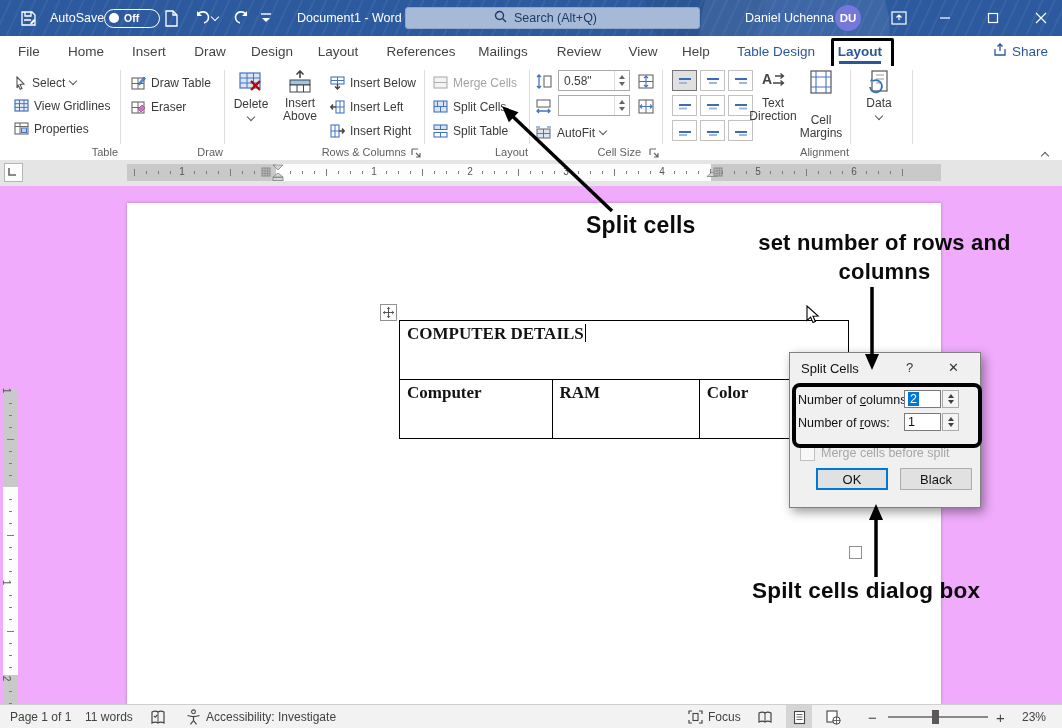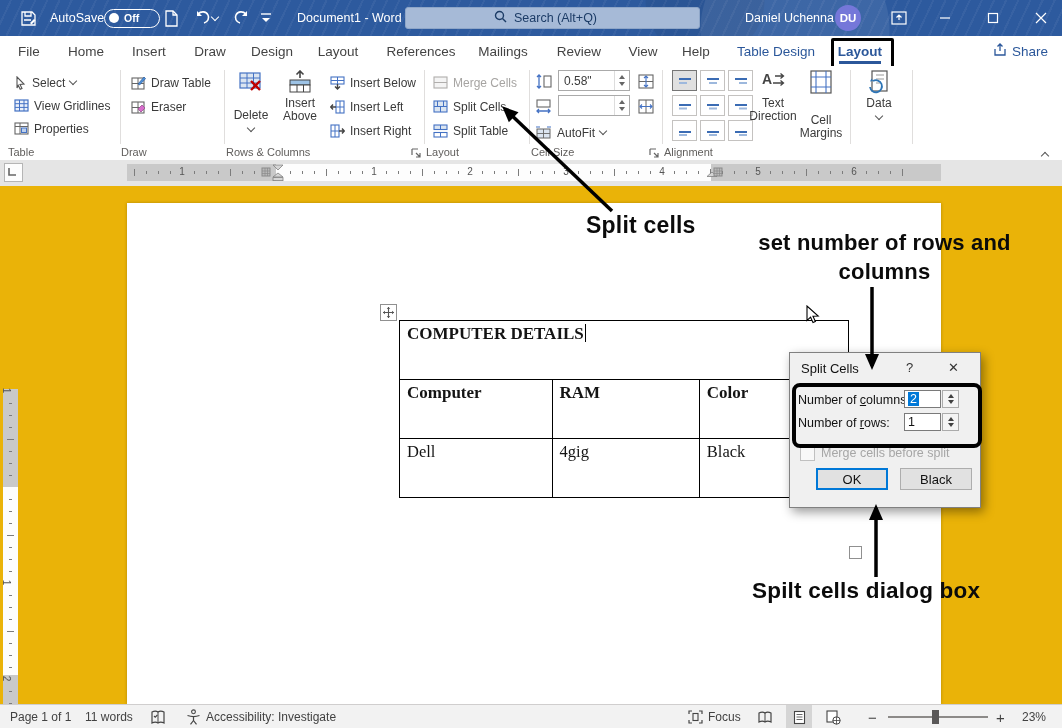--- a/index.html
+++ b/index.html
@@ -28,21 +28,21 @@
   .tab.sel{color:#2b579a;font-weight:bold;}
   #tab-hl{position:absolute;left:831px;top:2px;width:57px;height:26px;border:3px solid #000;border-radius:2px;}
   #tab-underline{position:absolute;left:839px;top:25px;width:42px;height:3px;background:#2b579a;}
   #share-btn{position:absolute;right:14px;top:3px;height:24px;display:flex;align-items:center;gap:5px;color:#2b579a;font-size:13.5px;}
   
   #ribbon{position:absolute;left:0;top:66px;width:1062px;height:94px;background:#fff;border-bottom:1px solid #d4d2d0;font-size:12px;color:#3a3a3a;}
   .vsep{position:absolute;top:4px;height:74px;width:1px;background:#e0dedd;}
   .sbtn{position:absolute;height:21px;display:flex;align-items:center;gap:5px;white-space:nowrap;text-align:right;}
   .sbtn.dis{color:#a6a4a2;}
   .big{position:absolute;display:flex;flex-direction:column;align-items:center;line-height:13px;}
-  .glabel{position:absolute;top:80px;height:14px;font-size:11px;color:#605e5c;text-align:left;}
+  .glabel{position:absolute;top:80px;height:14px;font-size:11px;color:#605e5c;text-align:right;}
   .chv{display:inline-block;width:5px;height:5px;border-right:1.2px solid #555;border-bottom:1.2px solid #555;transform:rotate(45deg);margin-top:-3px;}
   .chvU{transform:rotate(225deg);margin-top:3px;}
   .numbox{position:absolute;width:72px;height:21px;border:1px solid #aaa;background:#fff;display:flex;align-items:center;font-size:12px;padding-left:5px;box-sizing:border-box;}
   .spin{margin-left:auto;width:14px;height:100%;border-left:1px solid #ddd;display:flex;flex-direction:column;align-items:center;justify-content:space-evenly;}
   .tri-u{width:0;height:0;border-left:3px solid transparent;border-right:3px solid transparent;border-bottom:4px solid #666;}
   .tri-d{width:0;height:0;border-left:3px solid transparent;border-right:3px solid transparent;border-top:4px solid #666;}
   .algn{position:absolute;width:25px;height:21px;border:1px solid #c4c2c0;background:#fff;display:flex;align-items:center;justify-content:center;box-sizing:border-box;}
   .algn.sel{background:#e0e0e0;border-color:#767676;}
   .lnch{position:absolute;top:81px;width:12px;height:12px;}
   
@@ -51,21 +51,21 @@
   #hruler{position:absolute;left:127px;top:4px;width:814px;height:17px;background:#c9c9c9;}
   #hruler .white{position:absolute;left:149px;top:0;width:435px;height:17px;background:#fdfdfd;}
   .htick{position:absolute;width:1px;background:#7c7c7c;}
   .hnum{position:absolute;top:2px;font-size:10px;color:#555;transform:translateX(-50%);}
   .vnum{position:absolute;left:1px;font-size:10px;color:#555;transform:rotate(90deg);}
   .vtick{position:absolute;height:1px;background:#7c7c7c;}
   #vruler{position:absolute;left:3px;top:186px;width:15px;height:518px;}
   #vruler .seg{position:absolute;left:0;width:15px;}
   .indent{position:absolute;}
   
-  #docarea{position:absolute;left:0;top:186px;width:1062px;height:518px;background:#eab308;}
+  #docarea{position:absolute;left:0;top:186px;width:1062px;height:518px;background:#f0abfc;}
   #page{position:absolute;left:127px;top:17px;width:814px;height:501px;background:#fff;box-shadow:0 0 3px rgba(0,0,0,.25);}
   #doc-table{position:absolute;left:272px;top:117px;width:450px;border-collapse:collapse;
      font-family:"Liberation Serif",serif;color:#141414;}
   #doc-table td{border:1.5px solid #000;vertical-align:top;padding:3px 7px;height:52px;font-size:16.5px;}
   #doc-table td.hdr{font-weight:bold;font-size:17px;}
   #caret{display:inline-block;width:1.5px;height:18px;background:#000;vertical-align:-3px;margin-left:1px;}
   #move-handle{position:absolute;left:253px;top:101px;width:15px;height:15px;background:#fff;border:1px solid #909090;display:flex;align-items:center;justify-content:center;}
   #resize-handle{position:absolute;left:722px;top:343px;width:11px;height:11px;background:#fff;border:1px solid #909090;}
   
   .anno{position:absolute;font-weight:800;color:#0b0b0b;letter-spacing:.2px;z-index:30;}
@@ -249,21 +249,21 @@
       <span>Eraser</span>
     </div>
     <div class="vsep" style="left:224px"></div>
 
     <div class="big" style="left:229px;top:4px;width:44px">
       <svg width="26" height="24" viewBox="0 0 26 24">
           <rect x="2" y="3" width="20" height="15" fill="#dbe5f1" stroke="#4472c4" stroke-width="1.2"></rect>
           <path d="M2 8h20M2 13h20M9 3v15M15.5 3v15" stroke="#4472c4" stroke-width="1"></path>
           <path d="M13 11l9 9M22 11l-9 9" stroke="#c00000" stroke-width="2.4"></path>
         </svg>
-      <span style="margin-top:15px">Delete</span>
+      <span style="margin-top:4px">Delete</span>
       <span class="chv" style="margin-top:3px"></span>
     </div>
     <div class="big" style="left:277px;top:4px;width:46px">
       <svg width="26" height="24" viewBox="0 0 26 24">
           <path d="M13 1v7M9.5 4.5 13 1l3.5 3.5" stroke="#444" stroke-width="1.6" fill="none"></path>
           <rect x="3" y="10" width="20" height="5" fill="#9dc3e6" stroke="#444" stroke-width="1"></rect>
           <rect x="3" y="15" width="20" height="7" fill="#fff" stroke="#444" stroke-width="1"></rect>
           <path d="M10 15v7M16.5 15v7" stroke="#444" stroke-width="1"></path>
         </svg>
       <span style="margin-top:3px">Insert</span>
@@ -605,25 +605,20 @@
       <table id="doc-table">
         <tbody>
             <tr>
               <td colspan="3" class="hdr"><span>COMPUTER DETAILS</span><span id="caret"></span></td>
             </tr>
         <tr>
           <td class="hdr" style="width:147px">Computer</td>
           <td class="hdr" style="width:146px">RAM</td>
           <td class="hdr" style="width:148px">Color</td>
         </tr>
-        <tr>
-          <td>Dell</td>
-          <td>4gig</td>
-          <td>Black</td>
-        </tr>
       </tbody>
         </table>
       <div id="move-handle">
         <svg width="11" height="11" viewBox="0 0 11 11">
             <path d="M5.5 0v11M0 5.5h11" stroke="#555" stroke-width="1.1"></path>
             <path d="M5.5 0 3.8 2h3.4zM5.5 11 3.8 9h3.4zM0 5.5 2 3.8v3.4zM11 5.5 9 3.8v3.4z" fill="#555"></path>
           </svg>
       </div>
       <div id="resize-handle"></div>
     </div>

